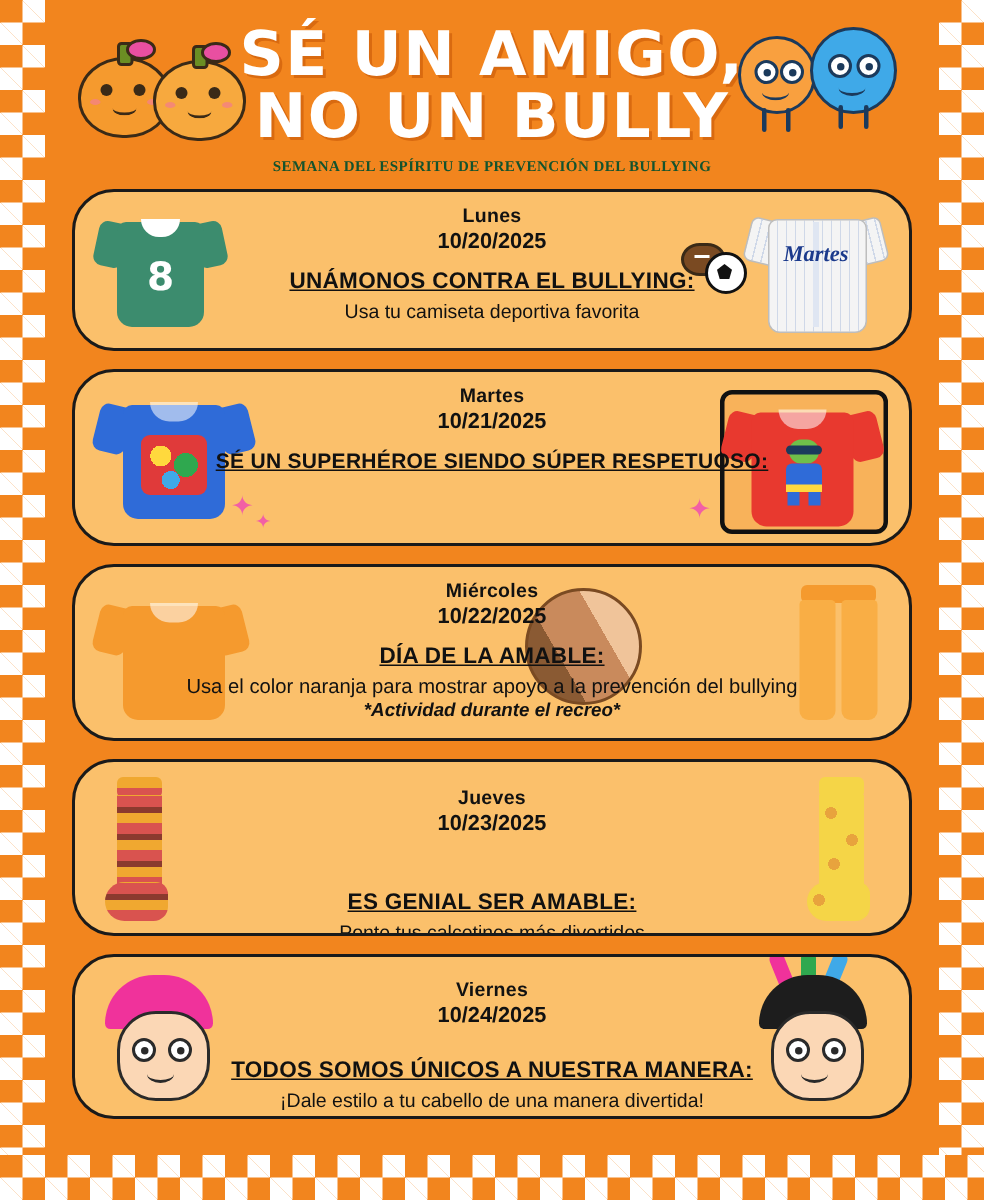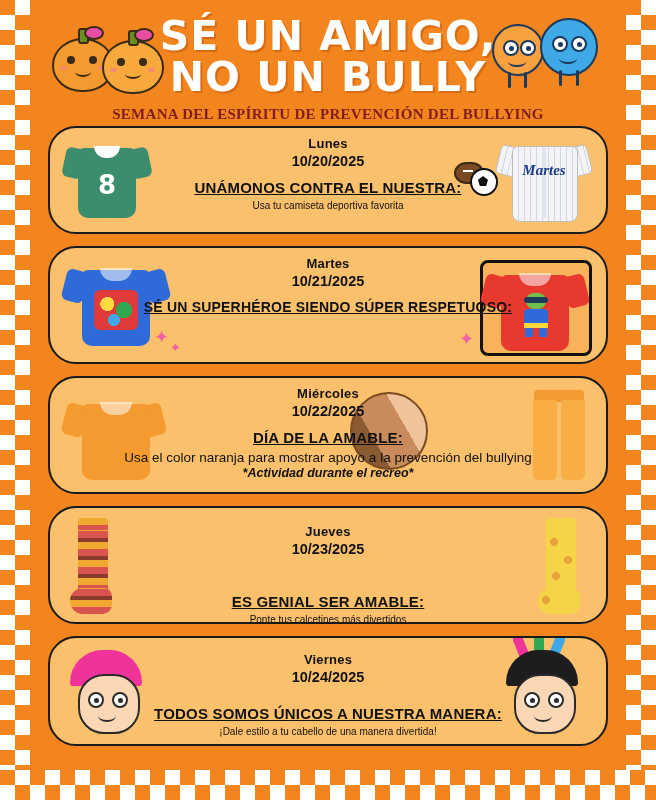--- a/index.html
+++ b/index.html
@@ -59,23 +59,23 @@
     line-height: 41px;
     letter-spacing: 1px;
     color: #ffffff;
     text-shadow: 2px 2px 0 #d96a10;
   }
   .title .l2 { display: block; }
   .subtitle {
     margin-top: 8px;
     font-family: "Liberation Serif", serif;
     font-weight: bold;
-    font-size: 15px;
+    font-size: 10px;
     letter-spacing: 0.3px;
-    color: #7f1d1d;
+    color: #14532d;
   }
 
   
   .pumpkins {
     position: absolute;
     left: 22px;
     top: 18px;
     width: 120px;
     height: 74px;
   }
@@ -217,21 +217,21 @@
   .headline {
     margin-top: 10px;
     font-size: 15px;
     font-weight: bold;
     color: #111;
     text-decoration: underline;
     letter-spacing: .2px;
   }
   .desc {
     margin-top: 4px;
-    font-size: 10px;
+    font-size: 13px;
     color: #111;
   }
   .note {
     margin-top: 1px;
     font-size: 12.5px;
     font-style: italic;
     font-weight: bold;
     color: #111;
   }
 
@@ -674,21 +674,21 @@
             <div class="bj-sleeve l"></div>
             <div class="bj-sleeve r"></div>
             <div class="bj-body"></div>
             <div class="bj-placket"></div>
             <div class="bj-text">Martes</div>
           </div>
         </div>
         <div class="card-inner">
           <div class="day-name">Lunes</div>
           <div class="day-date">10/20/2025</div>
-          <div class="headline">UNÁMONOS CONTRA EL NUESTRA:</div>
+          <div class="headline">UNÁMONOS CONTRA EL BULLYING:</div>
           <div class="desc">Usa tu camiseta deportiva favorita</div>
         </div>
       </div>
 
       <div class="card" style="height:118px;">
         <div class="art left" style="top:10px;">
           <div class="tee tee-blue">
             <div class="tsleeve l"></div>
             <div class="tsleeve r"></div>
             <div class="tbody"></div>

